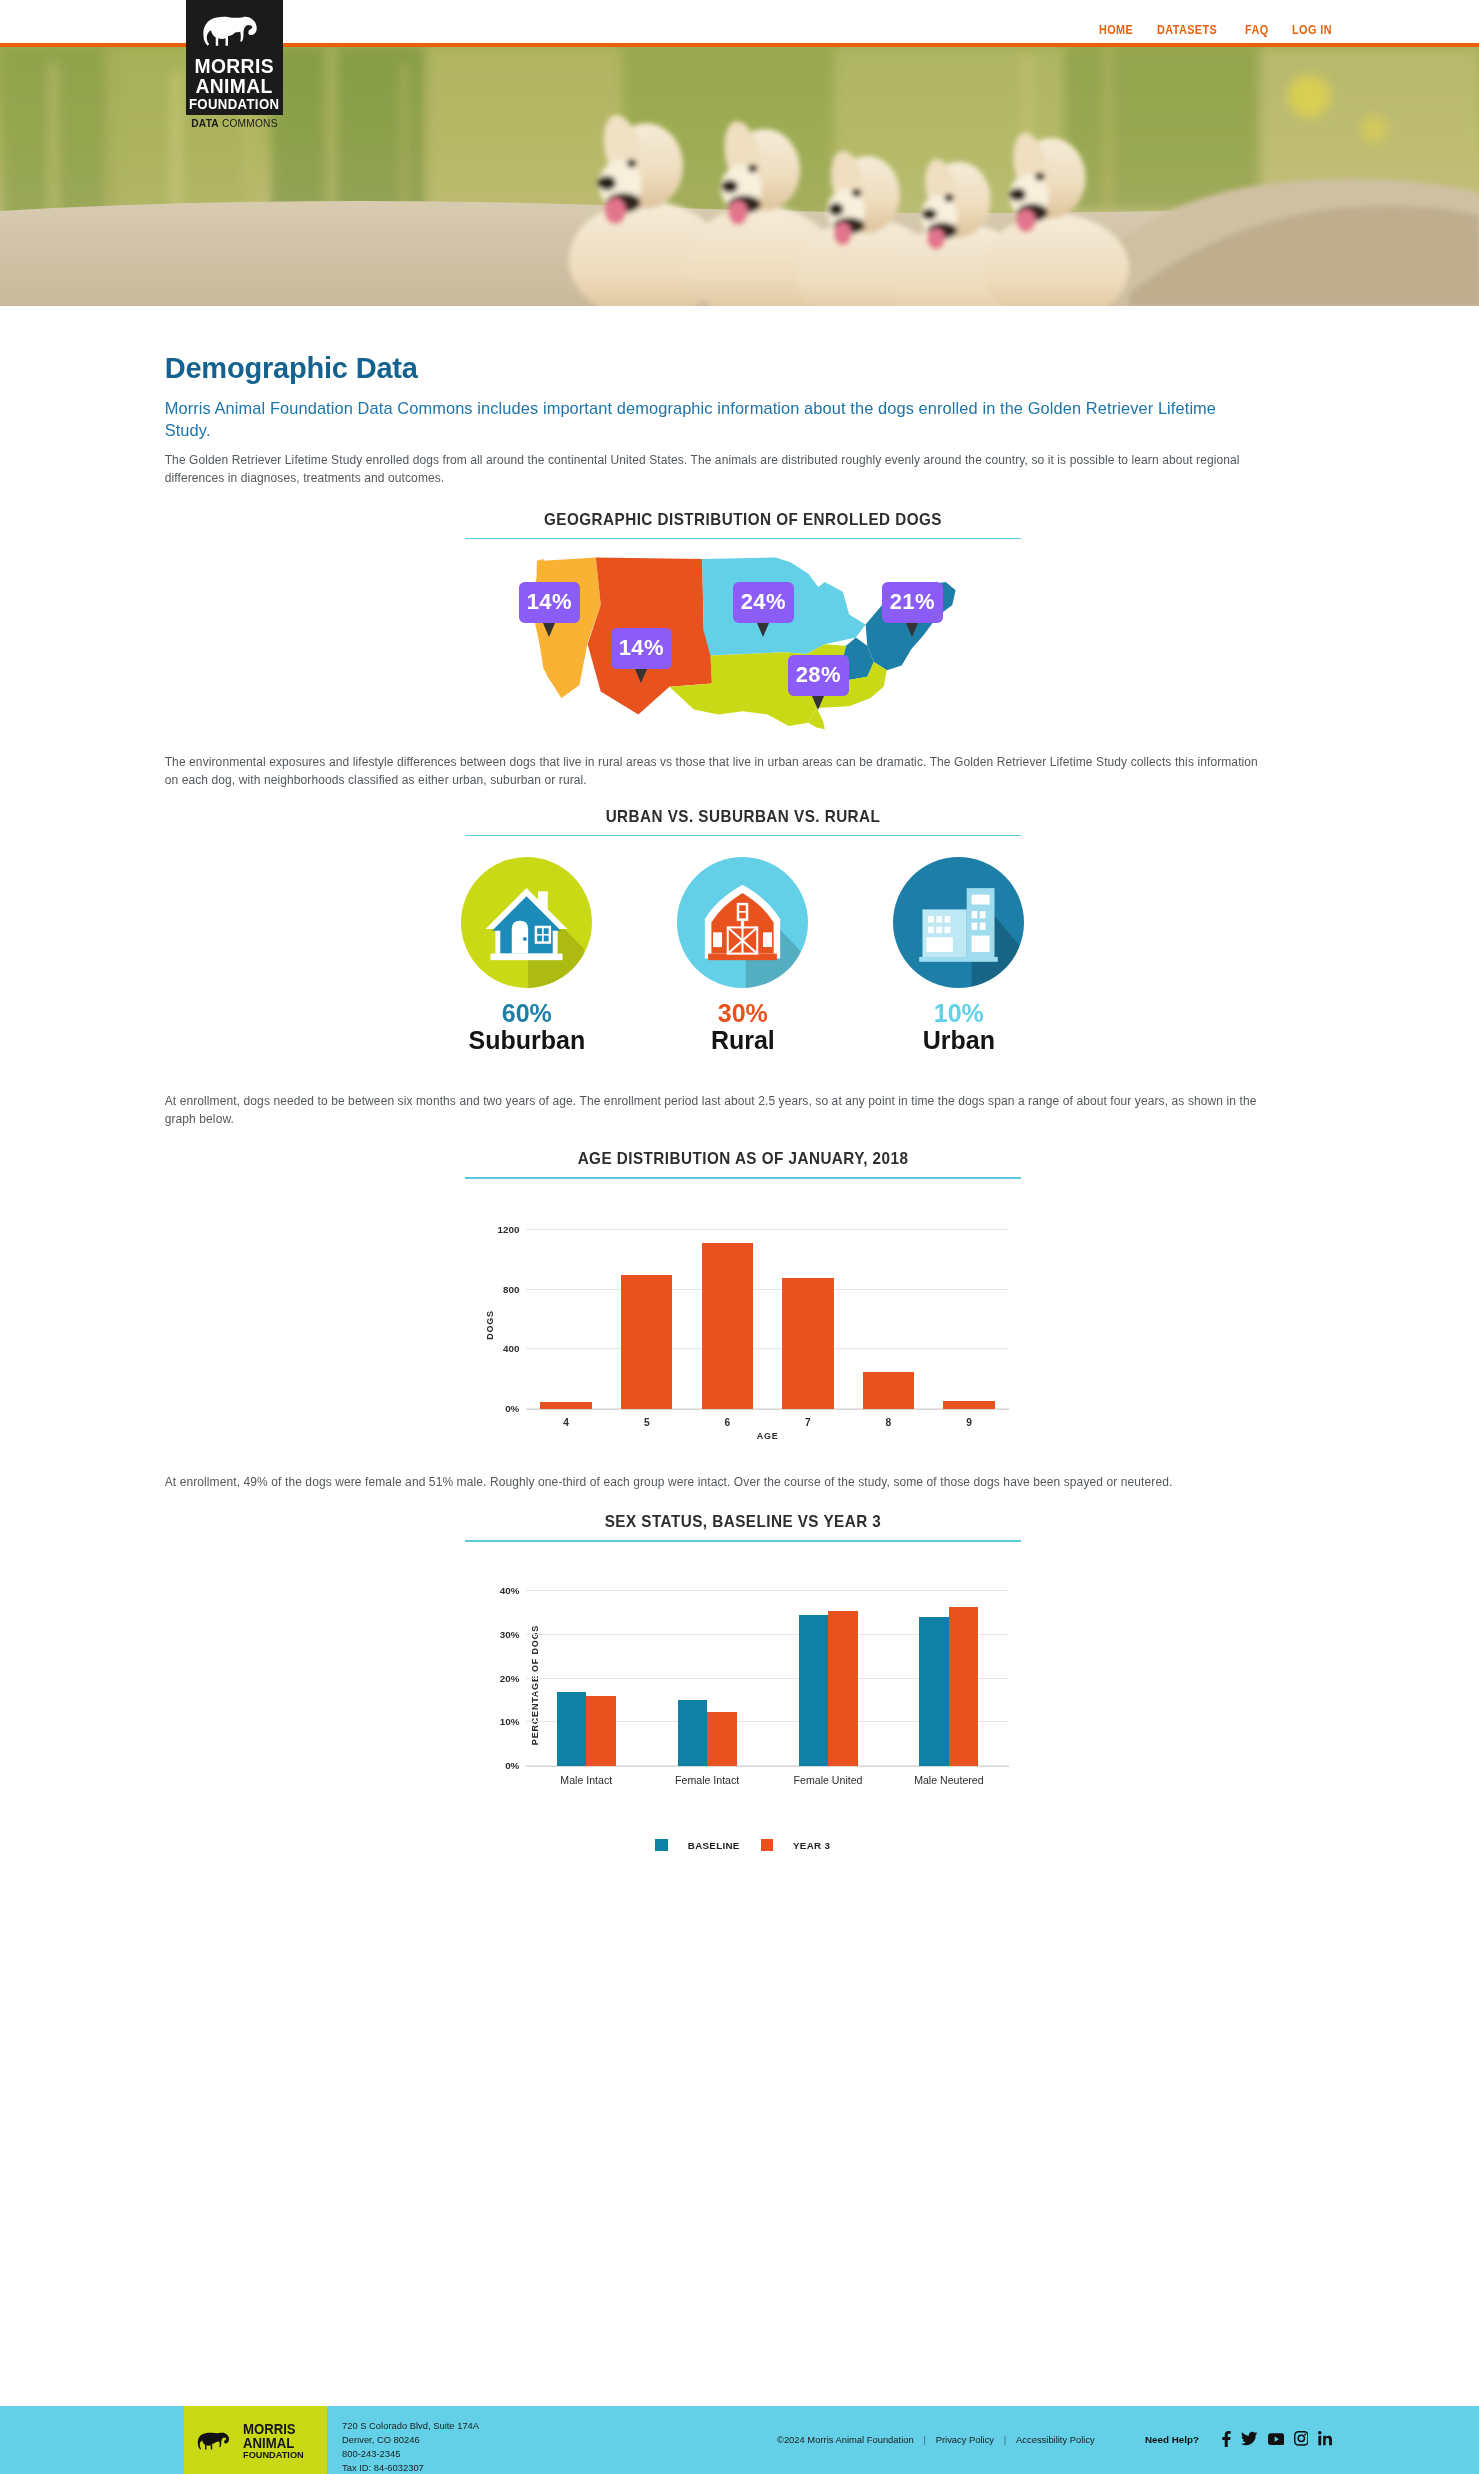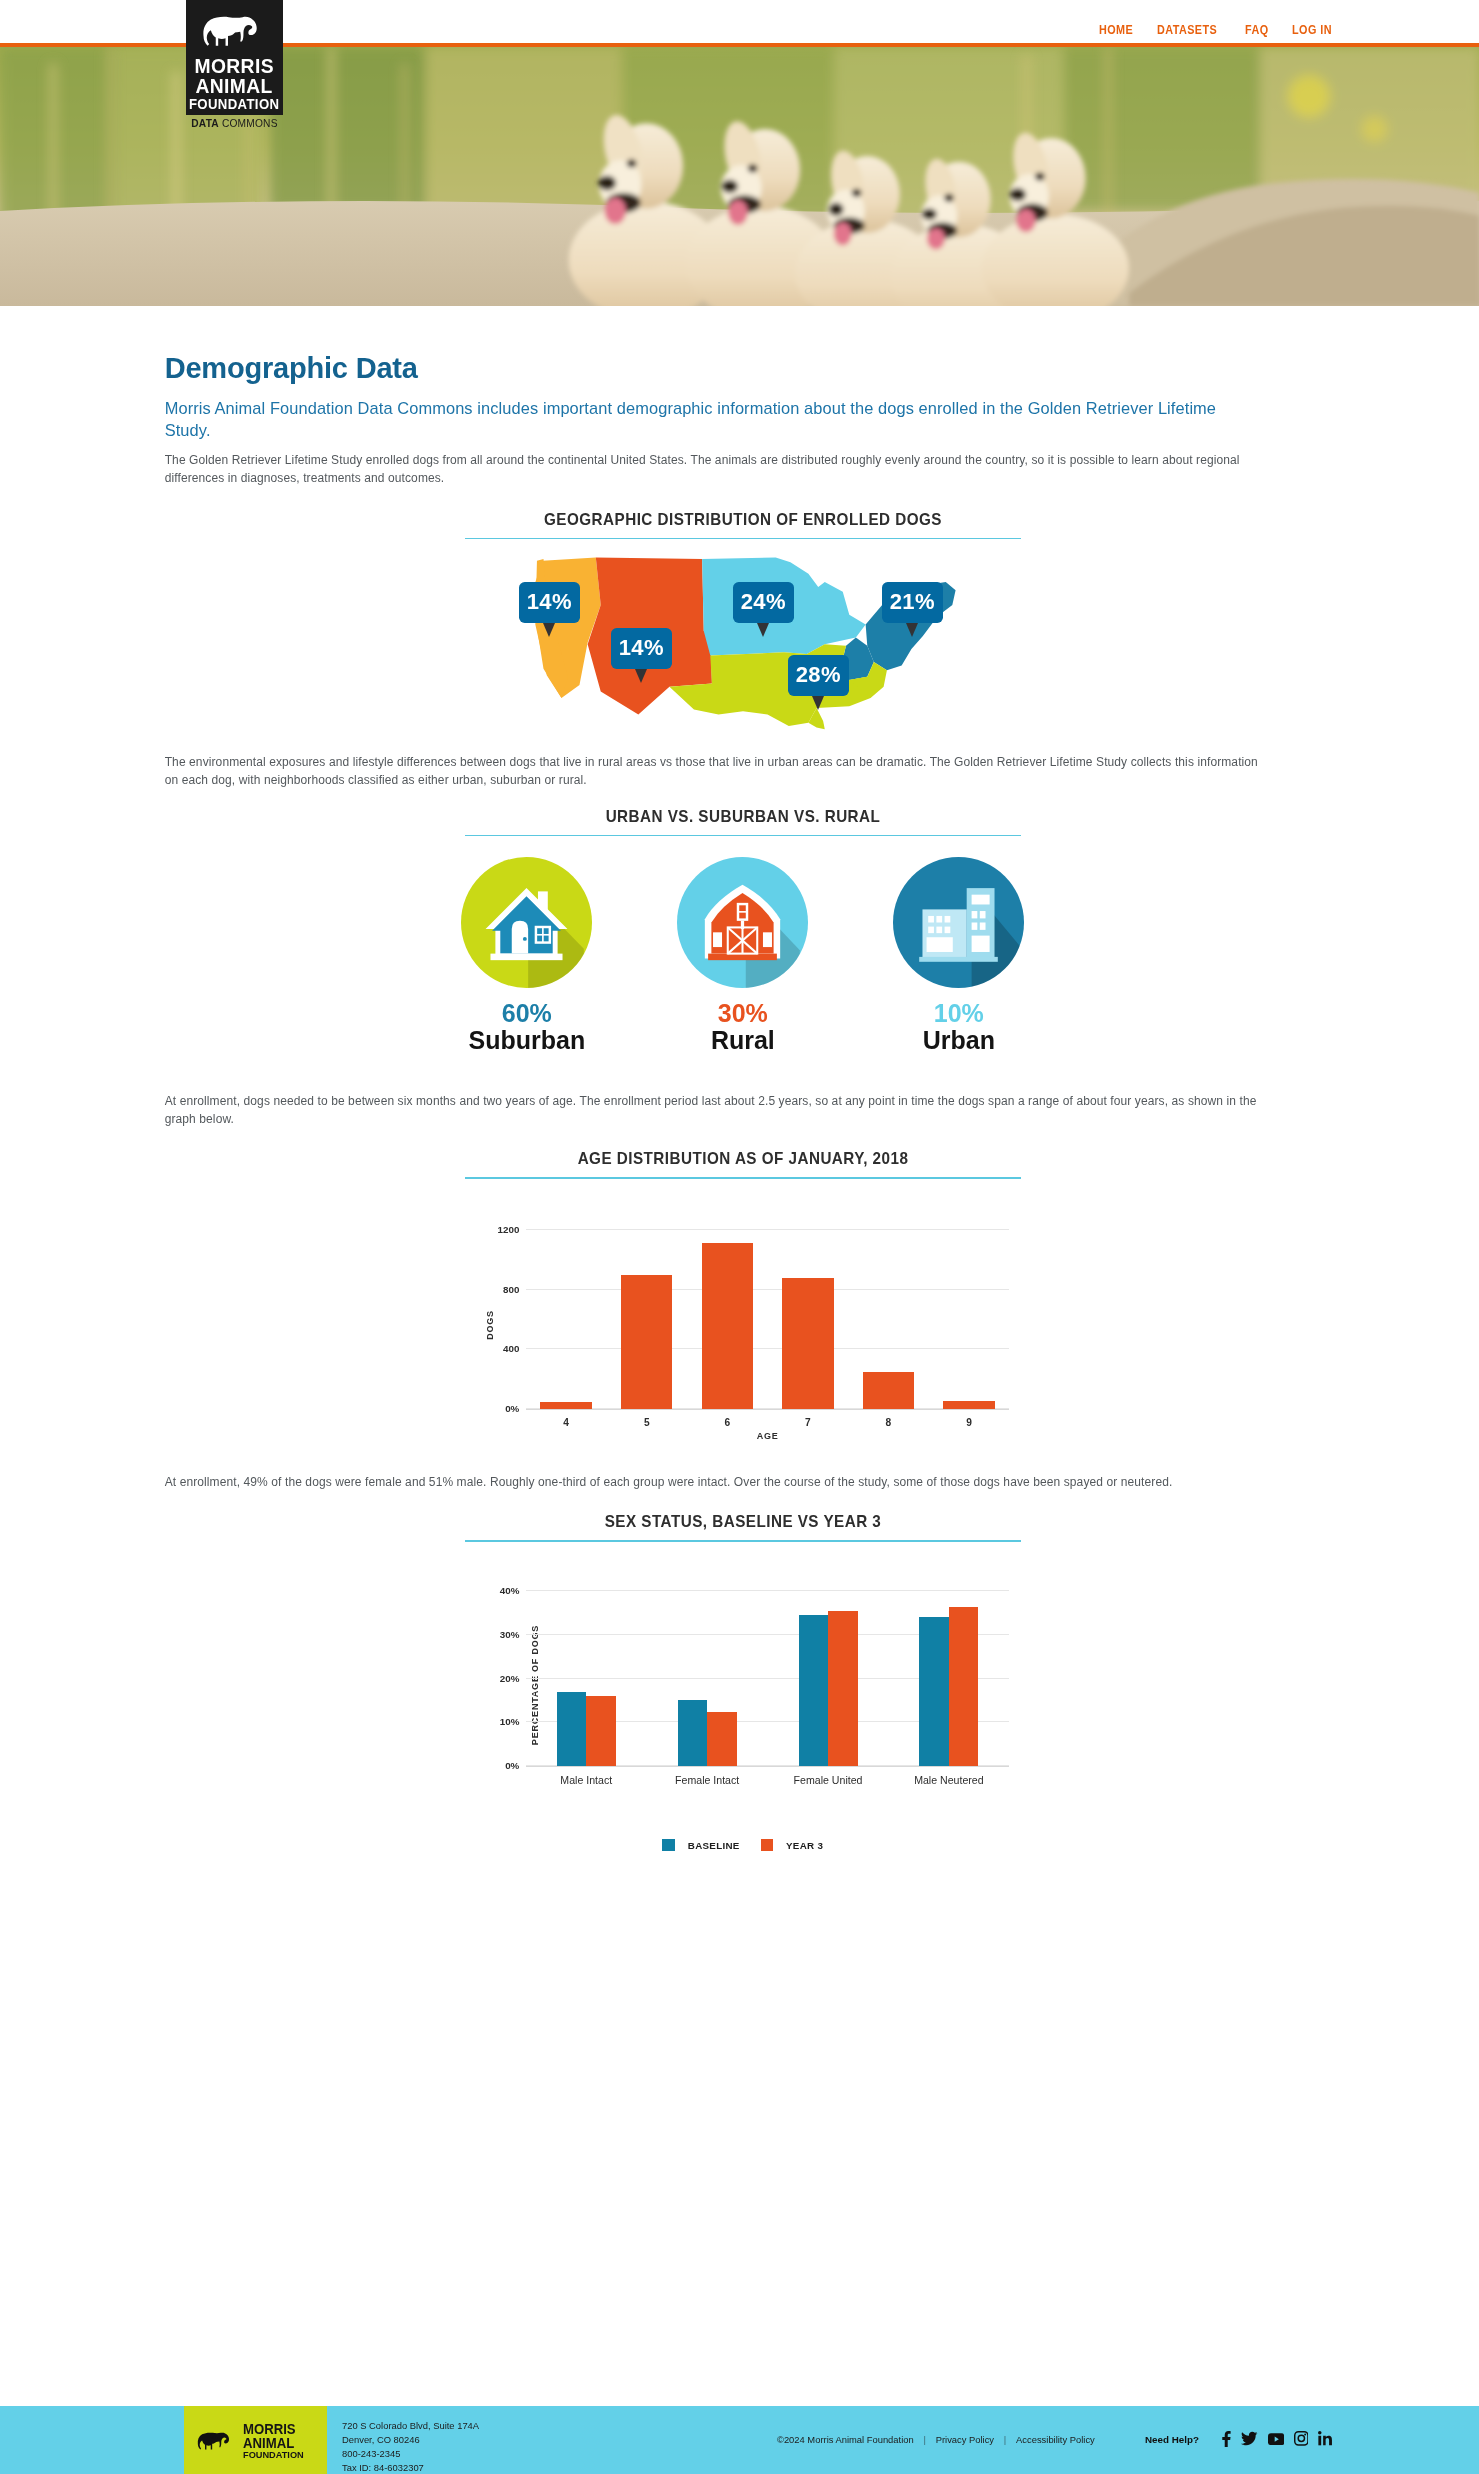--- a/index.html
+++ b/index.html
@@ -97,21 +97,21 @@
     transform: scaleX(0.93);
   }
   .section-divider {
     height: 1.6px; background: #5bc8e0; width: 100%; margin-top: 9px;
   }
 
   
   .map-wrap { position: relative; width: 556px; margin: 6.5px auto 0; height: 184px; }
   .map-wrap svg { display: block; width: 556px; height: 184px; }
   .pin {
-    position: absolute; background: #0369a1; color: #fff;
+    position: absolute; background: #8b5cf6; color: #fff;
     font-weight: bold; border-radius: 5.7px;
     font-family: "Liberation Sans Narrow", "Liberation Sans", sans-serif;
     display: flex; align-items: center; justify-content: center;
     font-size: 22px; letter-spacing: 0.4px;
   }
   .pin::after {
     content: ""; position: absolute; bottom: -14px; left: 50%;
     margin-left: -6.5px; width: 0; height: 0;
     border-left: 6.5px solid transparent; border-right: 6.5px solid transparent;
     border-top: 14.7px solid #333335;
@@ -175,21 +175,21 @@
   .group-slot { flex: 1; display: flex; align-items: flex-end; justify-content: center; height: 100%; position: relative; }
   .gbar { width: 29.5px; }
   .glabel {
     position: absolute; top: 100%; left: -8.2px; right: -8.2px; margin-top: 8.2px;
     text-align: center; font-size: 10.6px; color: #2d2d2d; white-space: nowrap;
     font-family: "Liberation Sans Narrow", "Liberation Sans", sans-serif;
   }
   .legend {
     display: flex; justify-content: center; gap: 21px; margin-top: 38px;
   }
-  .legend-item { display: flex; align-items: center; gap: 13px; }
+  .legend-item { display: flex; align-items: center; gap: 20px; }
   .legend-swatch { width: 12.3px; height: 12.3px; }
   .legend-text {
     font-size: 9.8px; font-weight: bold; color: #1e1e1e; letter-spacing: 0.3px;
     font-family: "Liberation Sans Narrow", "Liberation Sans", sans-serif;
   }
 
   
   .footer {
     position: absolute; left: 0; bottom: 0; width: 1480px; height: 69px;
     background: #63d0e8; z-index: 20;

